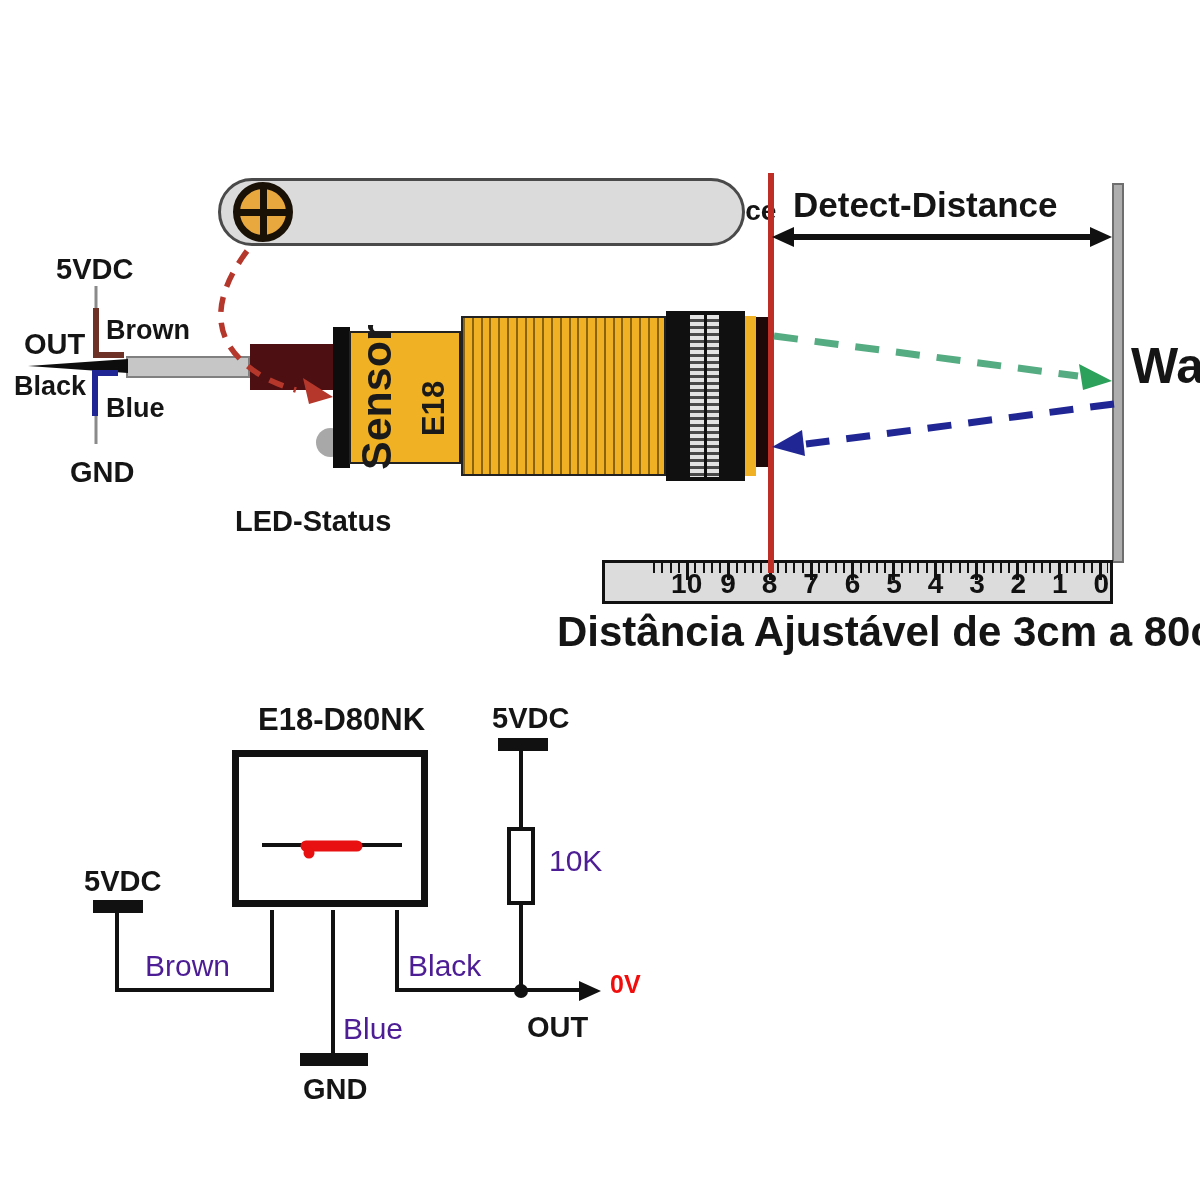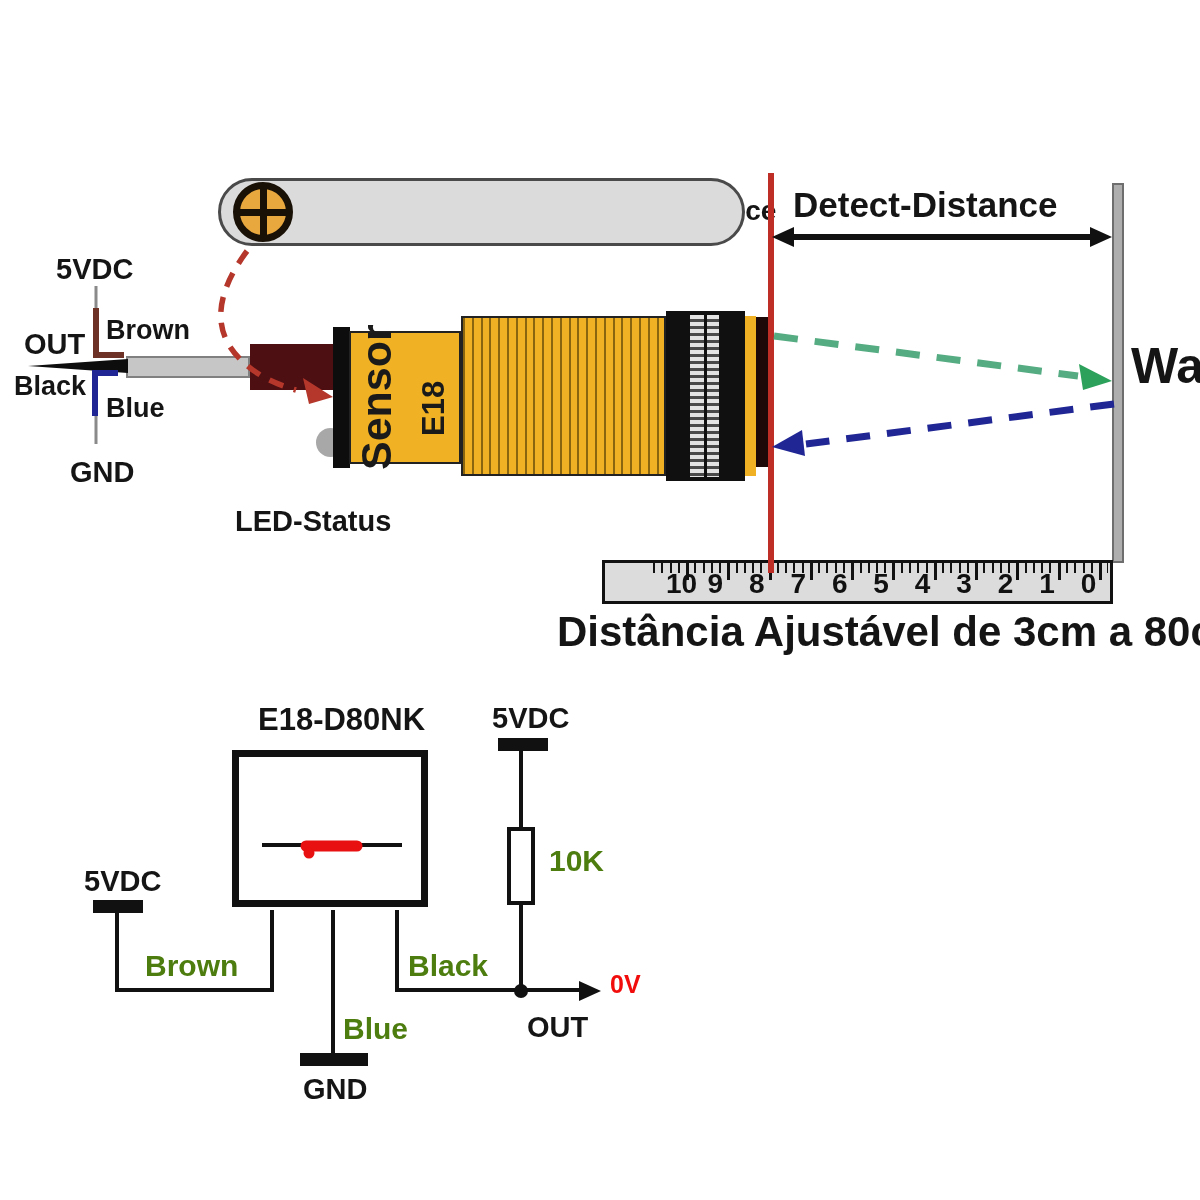--- a/index.html
+++ b/index.html
@@ -1,20 +1,20 @@
 <!DOCTYPE html>
 <html><head>
 <meta charset="utf-8">
 <style>
   html,body{margin:0;padding:0;background:#fff;}
   #canvas{position:relative;width:1200px;height:1200px;background:#ffffff;overflow:hidden;
           font-family:"Liberation Sans", sans-serif;color:#111;}
   .abs{position:absolute;}
   .lbl{position:absolute;font-weight:bold;color:#151515;white-space:nowrap;line-height:1.05;}
-  .reg{font-weight:700;color:#4d7c0f;}
+  .reg{font-weight:400;color:#4c1d95;}
   svg.overlay{position:absolute;left:0;top:0;z-index:40;pointer-events:none;}
 
   
   .callout{left:218px;top:178px;width:527px;height:68px;background:#DBDBDB;
            border:3px solid #4A4A4A;border-radius:36px;box-sizing:border-box;z-index:10;}
   .callout-text{left:318px;top:196px;font-size:28px;}
   .screw{left:233px;top:182px;width:60px;height:60px;border-radius:50%;
          background:#E9A83E;border:7px solid #1A1106;box-sizing:border-box;z-index:11;}
   .screw:before,.screw:after{content:"";position:absolute;background:#1A1106;}
   .screw:before{left:50%;top:-2px;width:7px;height:50px;margin-left:-3.5px;}
@@ -44,21 +44,21 @@
   .ruler{left:602px;top:560px;width:511px;height:44px;background:#DCDCDC;
          border:3px solid #111;box-sizing:border-box;z-index:20;}
   .ticks{left:646px;top:563px;width:462px;height:18px;z-index:21;
          background-image:
            repeating-linear-gradient(90deg,#111 0 3px,transparent 3px 41.3px),
            repeating-linear-gradient(90deg,#111 0 2px,transparent 2px 8.26px);
          background-size:100% 17px,100% 10px;
          background-position:39.5px 0,7px 0;
          background-repeat:no-repeat,no-repeat;}
   .ruler-nums{left:666px;top:568px;width:456px;display:flex;justify-content:space-between;z-index:22;}
-  .ruler-nums span{display:inline-block;width:41.3px;text-align:left;
+  .ruler-nums span{display:inline-block;width:41.3px;text-align:center;
                    font-weight:bold;font-size:28px;color:#111;}
   .caption{left:557px;top:610px;font-size:42px;}
 
   
   .sch-box{left:232px;top:750px;width:196px;height:157px;border:7px solid #111;
            box-sizing:border-box;background:#fff;}
   .bar{position:absolute;background:#111;}
   .resistor{left:507px;top:827px;width:28px;height:78px;border:4px solid #111;
             box-sizing:border-box;background:#fff;}
 

